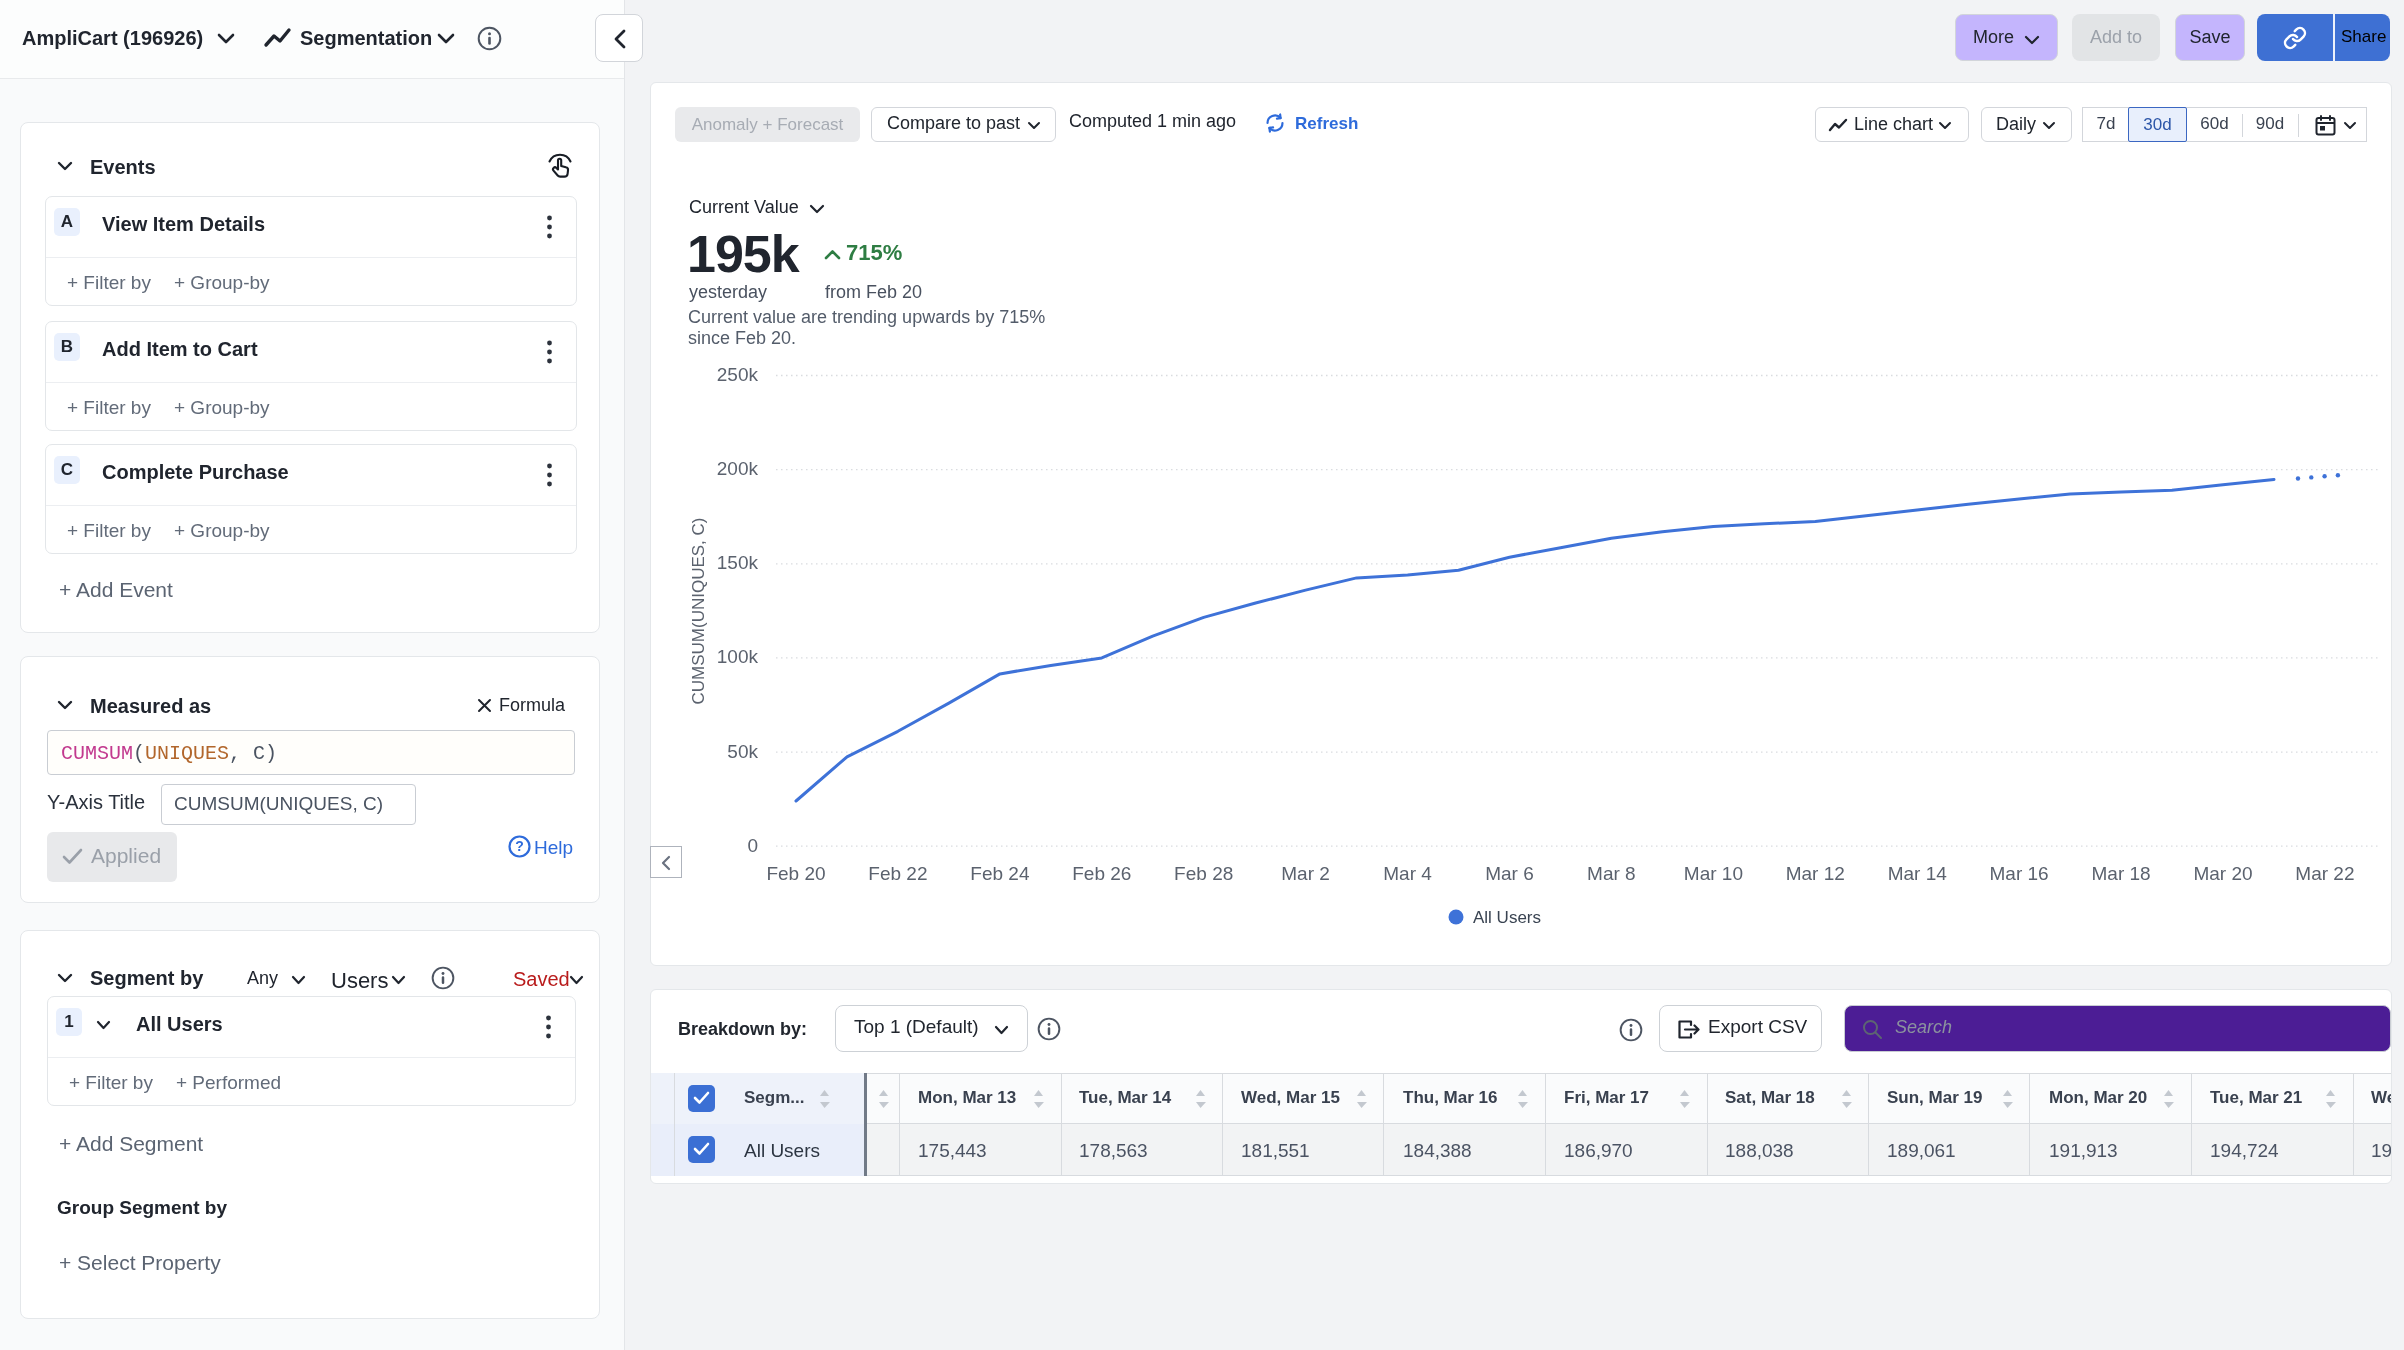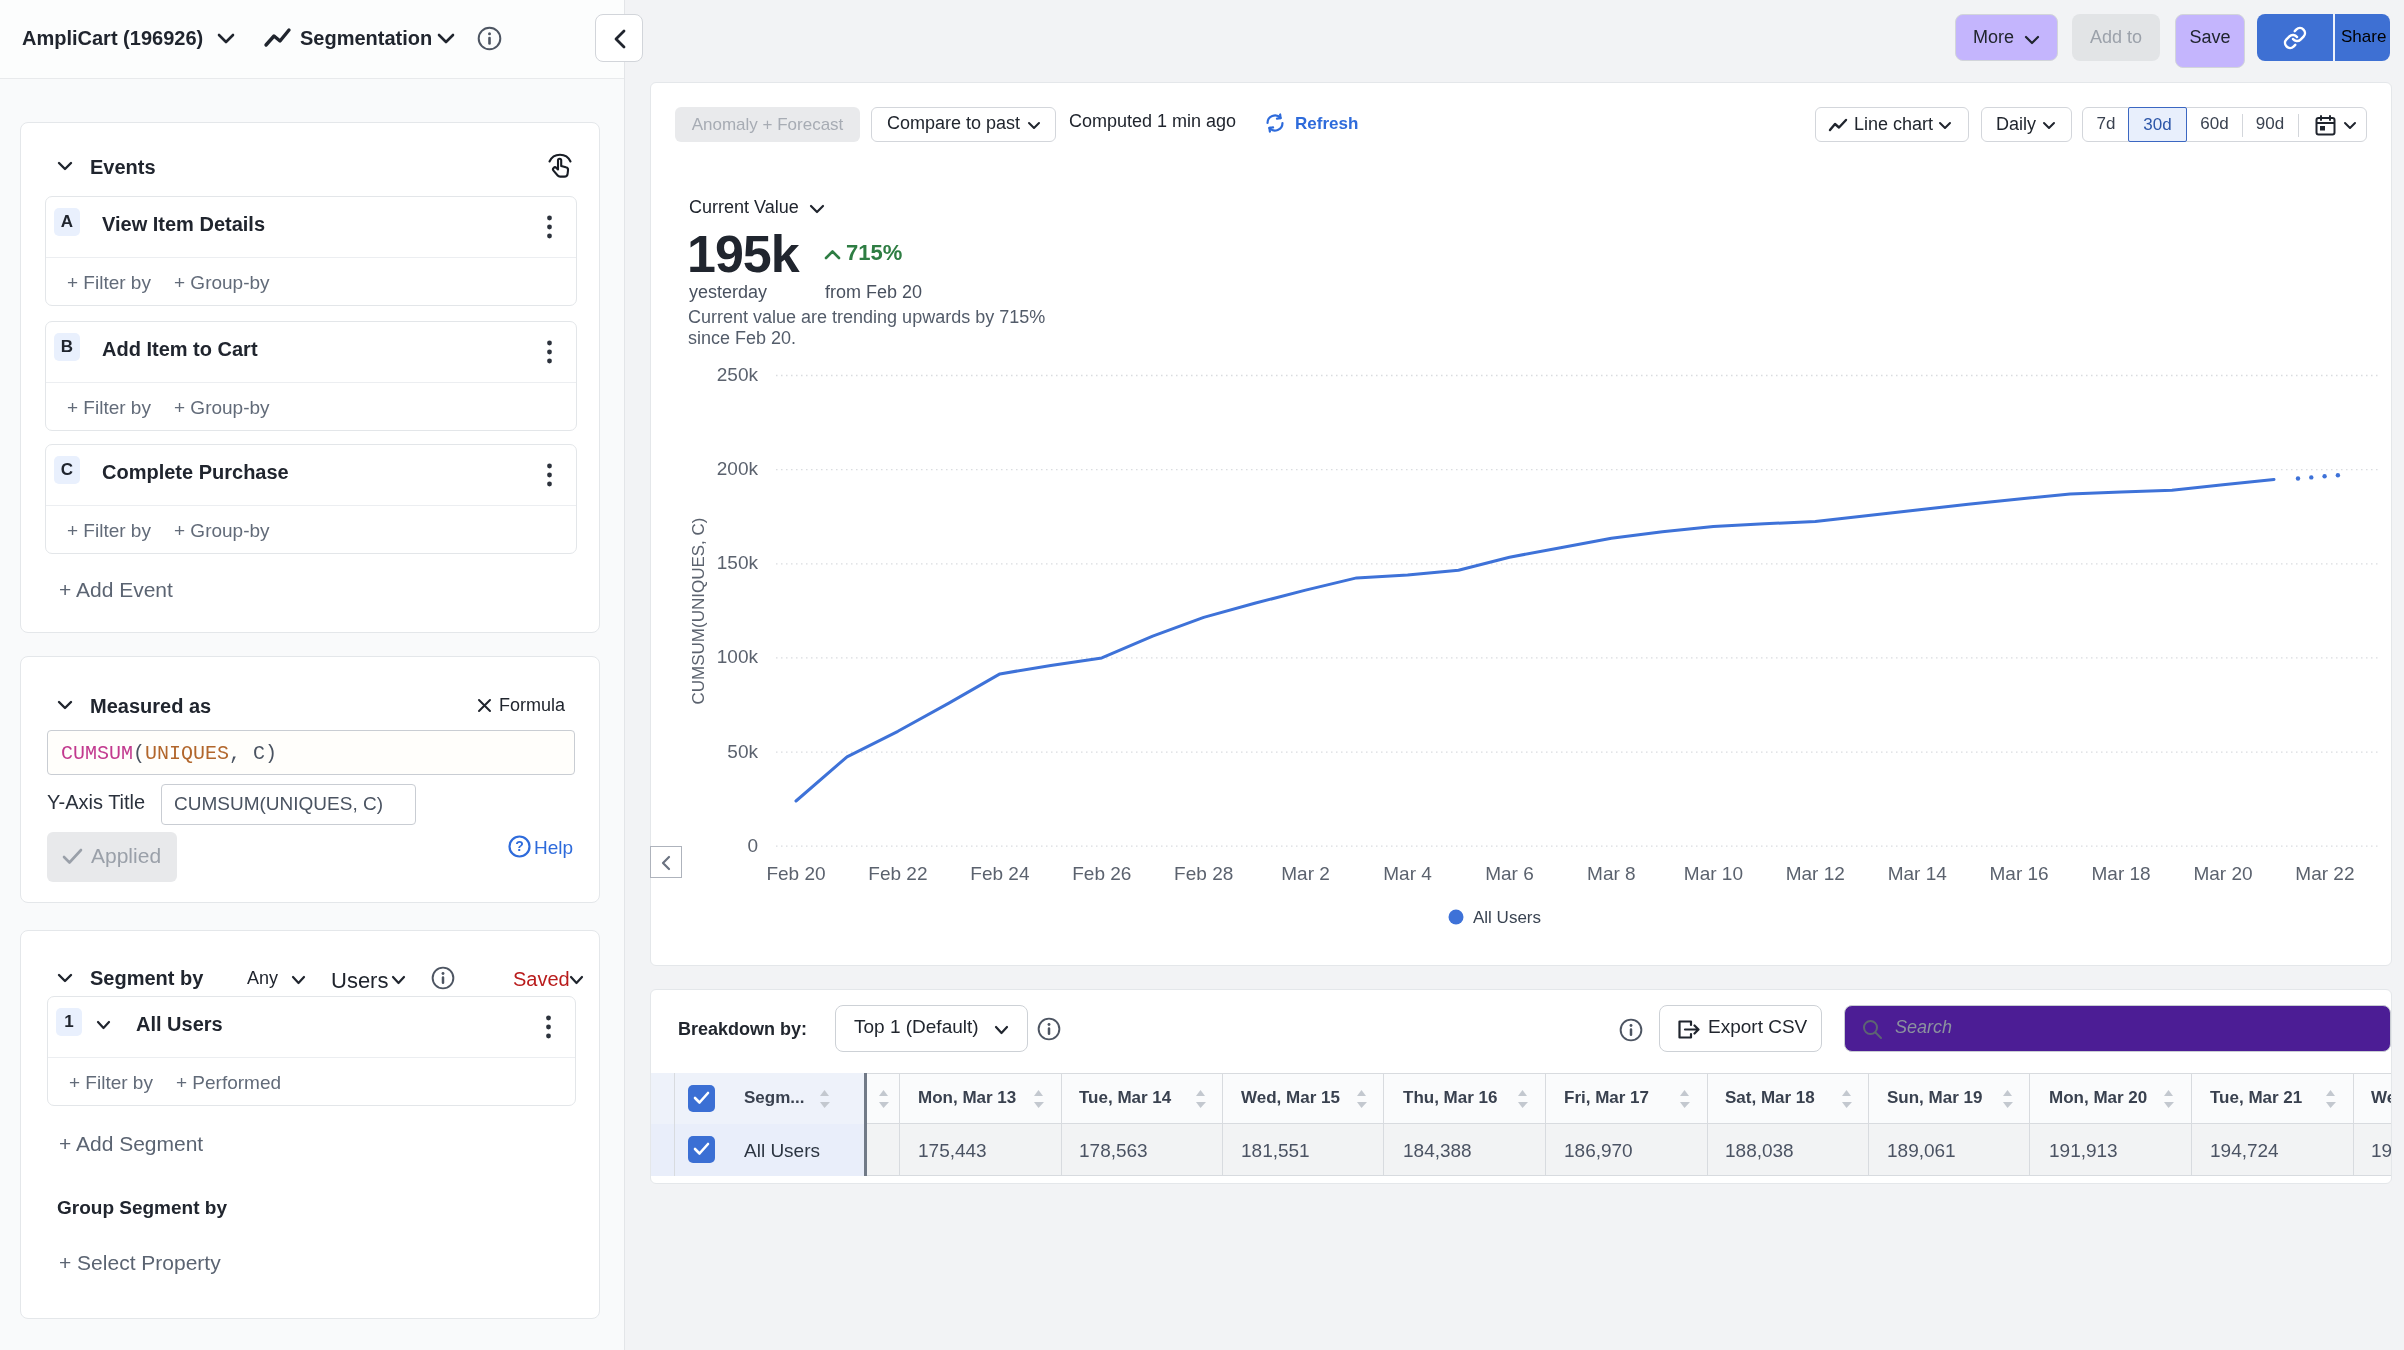--- a/index.html
+++ b/index.html
@@ -186,21 +186,21 @@
     <span class="abs gray-link" style="left:38px; top:320px; font-weight:500;">+ Select Property</span>
   </div>
 
   <div class="btn" style="left:1955px; top:14px; width:103px; height:47px;">
     <span class="abs" style="left:17px; top:12px; font-size:18px;">More</span>
     <svg class="abs" style="left:68px; top:20px;" width="16" height="10" viewBox="0 0 16 10">
         <path d="M2 2l6 6 6-6" fill="none" stroke="#20252e" stroke-width="2.2" stroke-linecap="round" stroke-linejoin="round"></path>
       </svg>
   </div>
   <div class="abs" style="left:2072px; top:14px; width:88px; height:47px; background:#e2e4e6; border-radius:8px; text-align:center; line-height:47px; font-size:18px; color:#9ba1aa;">Add to</div>
-  <div class="btn" style="left:2175px; top:14px; width:70px; height:54px; line-height:45px; font-size:18px;">Save</div>
+  <div class="btn" style="left:2175px; top:14px; width:70px; height:47px; line-height:45px; font-size:18px;">Save</div>
   <div class="abs" style="left:2257px; top:14px; width:133px; height:47px; background:#3e70d3; border-radius:8px; overflow:hidden;">
     <svg class="abs" style="left:26px; top:12px;" width="24" height="24" viewBox="0 0 24 24">
         <g fill="none" stroke="#fff" stroke-width="2.5" stroke-linecap="round" stroke-linejoin="round">
           <path d="M10 13a5 5 0 0 0 7.54.54l3-3a5 5 0 0 0-7.07-7.07l-1.72 1.71"></path>
           <path d="M14 11a5 5 0 0 0-7.54-.54l-3 3a5 5 0 0 0 7.07 7.07l1.71-1.71"></path>
         </g>
       </svg>
     <div class="abs" style="left:76px; top:0; width:1.5px; height:47px; background:rgba(255,255,255,.9);"></div>
     <span class="abs" style="left:84px; top:13px; font-size:17px; color:#000000;">Share</span>
   </div>
@@ -234,21 +234,21 @@
           <path d="M2 2l5 5 5-5" fill="none" stroke="#20252e" stroke-width="2" stroke-linecap="round" stroke-linejoin="round"></path>
         </svg>
     </div>
     <div class="abs" style="left:1330px; top:24px; width:91px; height:35px; background:#fff; border:1px solid #d3d6db; border-radius:6px;">
       <span class="abs" style="left:14px; top:6px; font-size:18px;">Daily</span>
       <svg class="abs" style="left:60px; top:13px;" width="14" height="9" viewBox="0 0 14 9">
           <path d="M2 2l5 5 5-5" fill="none" stroke="#20252e" stroke-width="2" stroke-linecap="round" stroke-linejoin="round"></path>
         </svg>
     </div>
 
-    <div class="abs" style="left:1431px; top:24px; width:285px; height:35px; background:#fff; border:1px solid #d3d6db; border-radius:6px;">
+    <div class="abs" style="left:1431px; top:24px; width:285px; height:35px; background:#fff; border:1px solid #d3d6db; border-radius:0;">
       <span class="abs" style="left:0; top:6px; width:46px; text-align:center; font-size:17px; color:#3a4250;">7d</span>
       <div class="abs" style="left:45px; top:-1px; width:59px; height:35px; background:#e8effc; border:1px solid #3b67c2; border-radius:2px; text-align:center; line-height:33px; font-size:17px; font-weight:500; color:#2c56a8;">30d</div>
       <span class="abs" style="left:104px; top:6px; width:55px; text-align:center; font-size:17px; color:#3a4250;">60d</span>
       <div class="abs" style="left:159px; top:6px; height:23px; border-left:1px solid #d3d6db;"></div>
       <span class="abs" style="left:159px; top:6px; width:56px; text-align:center; font-size:17px; color:#3a4250;">90d</span>
       <div class="abs" style="left:215px; top:6px; height:23px; border-left:1px solid #d3d6db;"></div>
       <svg class="abs" style="left:232px; top:7px;" width="21" height="21" viewBox="0 0 21 21">
           <rect x="1.5" y="3" width="18" height="16.5" rx="2" fill="none" stroke="#20252e" stroke-width="2"></rect>
           <path d="M1.5 8h18" stroke="#20252e" stroke-width="2"></path>
           <path d="M6 1v4M15 1v4" stroke="#20252e" stroke-width="2" stroke-linecap="round"></path>

